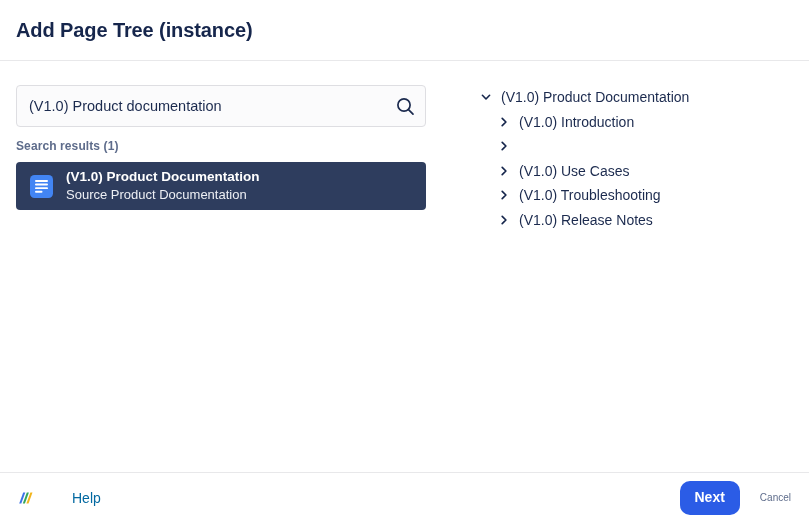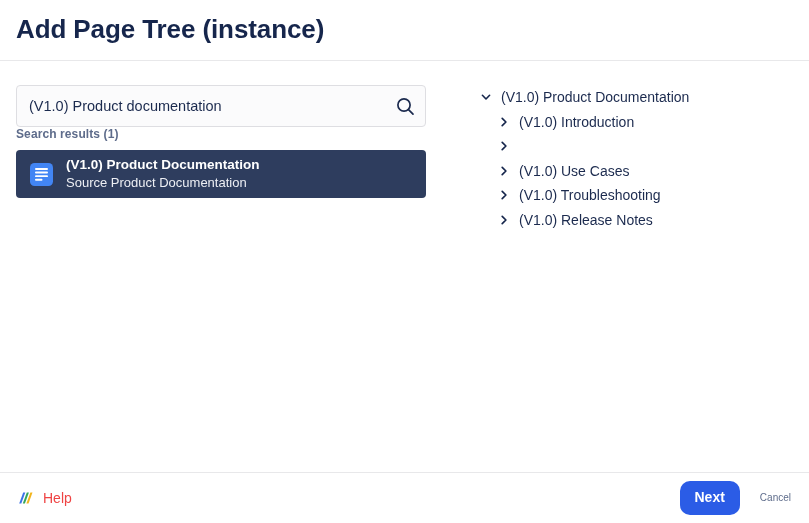--- a/index.html
+++ b/index.html
@@ -28,21 +28,21 @@
   .dialog-header {
     height: 61px;
     min-height: 61px;
     box-sizing: border-box;
     display: flex;
     align-items: center;
     padding: 0 16px 0 16px;
     border-bottom: 1px solid #E8E8EA;
   }
   .dialog-title {
-    font-size: 26px;
+    font-size: 20px;
     font-weight: 600;
     color: #16264C;
     letter-spacing: -0.1px;
     line-height: 1.2;
   }
 
   
   .dialog-body {
     flex: 1 1 auto;
     display: flex;
@@ -94,21 +94,21 @@
     display: flex;
     align-items: center;
     justify-content: center;
     background: none;
     border: none;
     padding: 0;
     cursor: pointer;
   }
 
   .results-label {
-    margin-top: 0;
+    margin-top: 12px;
     font-size: 12px;
     font-weight: 700;
     color: #5E6C8B;
     letter-spacing: 0.1px;
   }
 
   .result-card {
     margin-top: 9px;
     width: 410px;
     height: 48px;
@@ -194,21 +194,22 @@
   .help-link {
     display: flex;
     align-items: center;
     gap: 9px;
     cursor: pointer;
     text-decoration: none;
   }
   .help-icon { width: 18px; height: 16px; display: block; }
   .help-text {
     font-size: 14px;
-    color: #ef4444;
+    color: #0369a1;
+    margin-left: 29px;
   }
   .footer-actions {
     display: flex;
     align-items: center;
     gap: 18px;
   }
   .btn-next {
     background: #2B5CE6;
     color: #ffffff;
     border: none;

